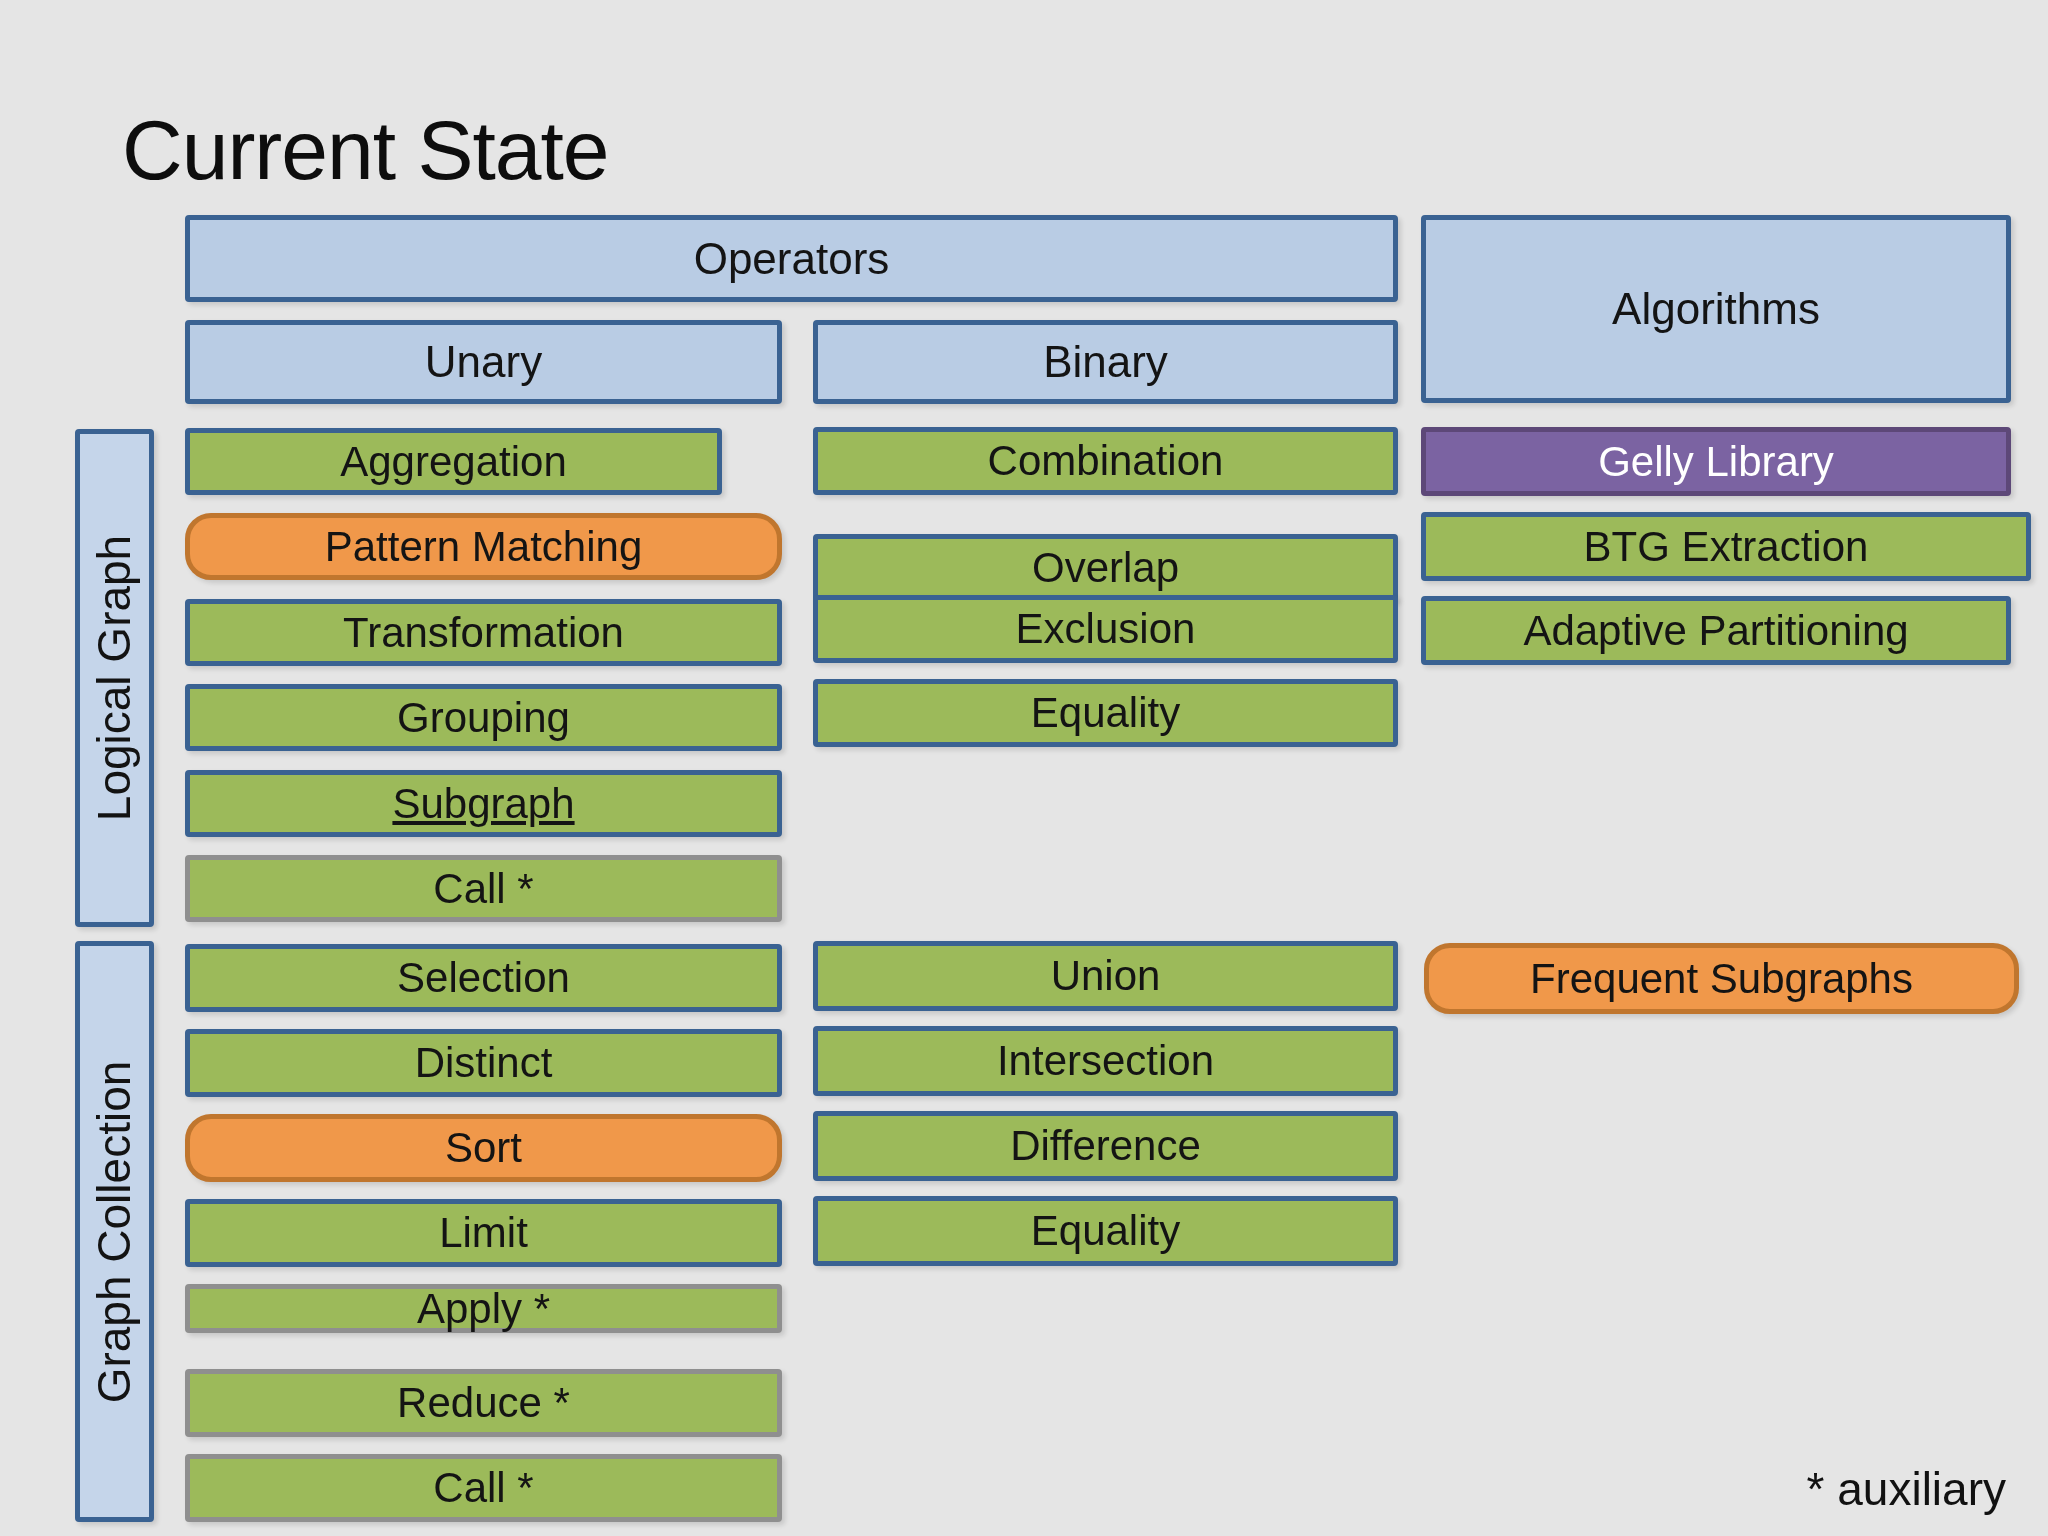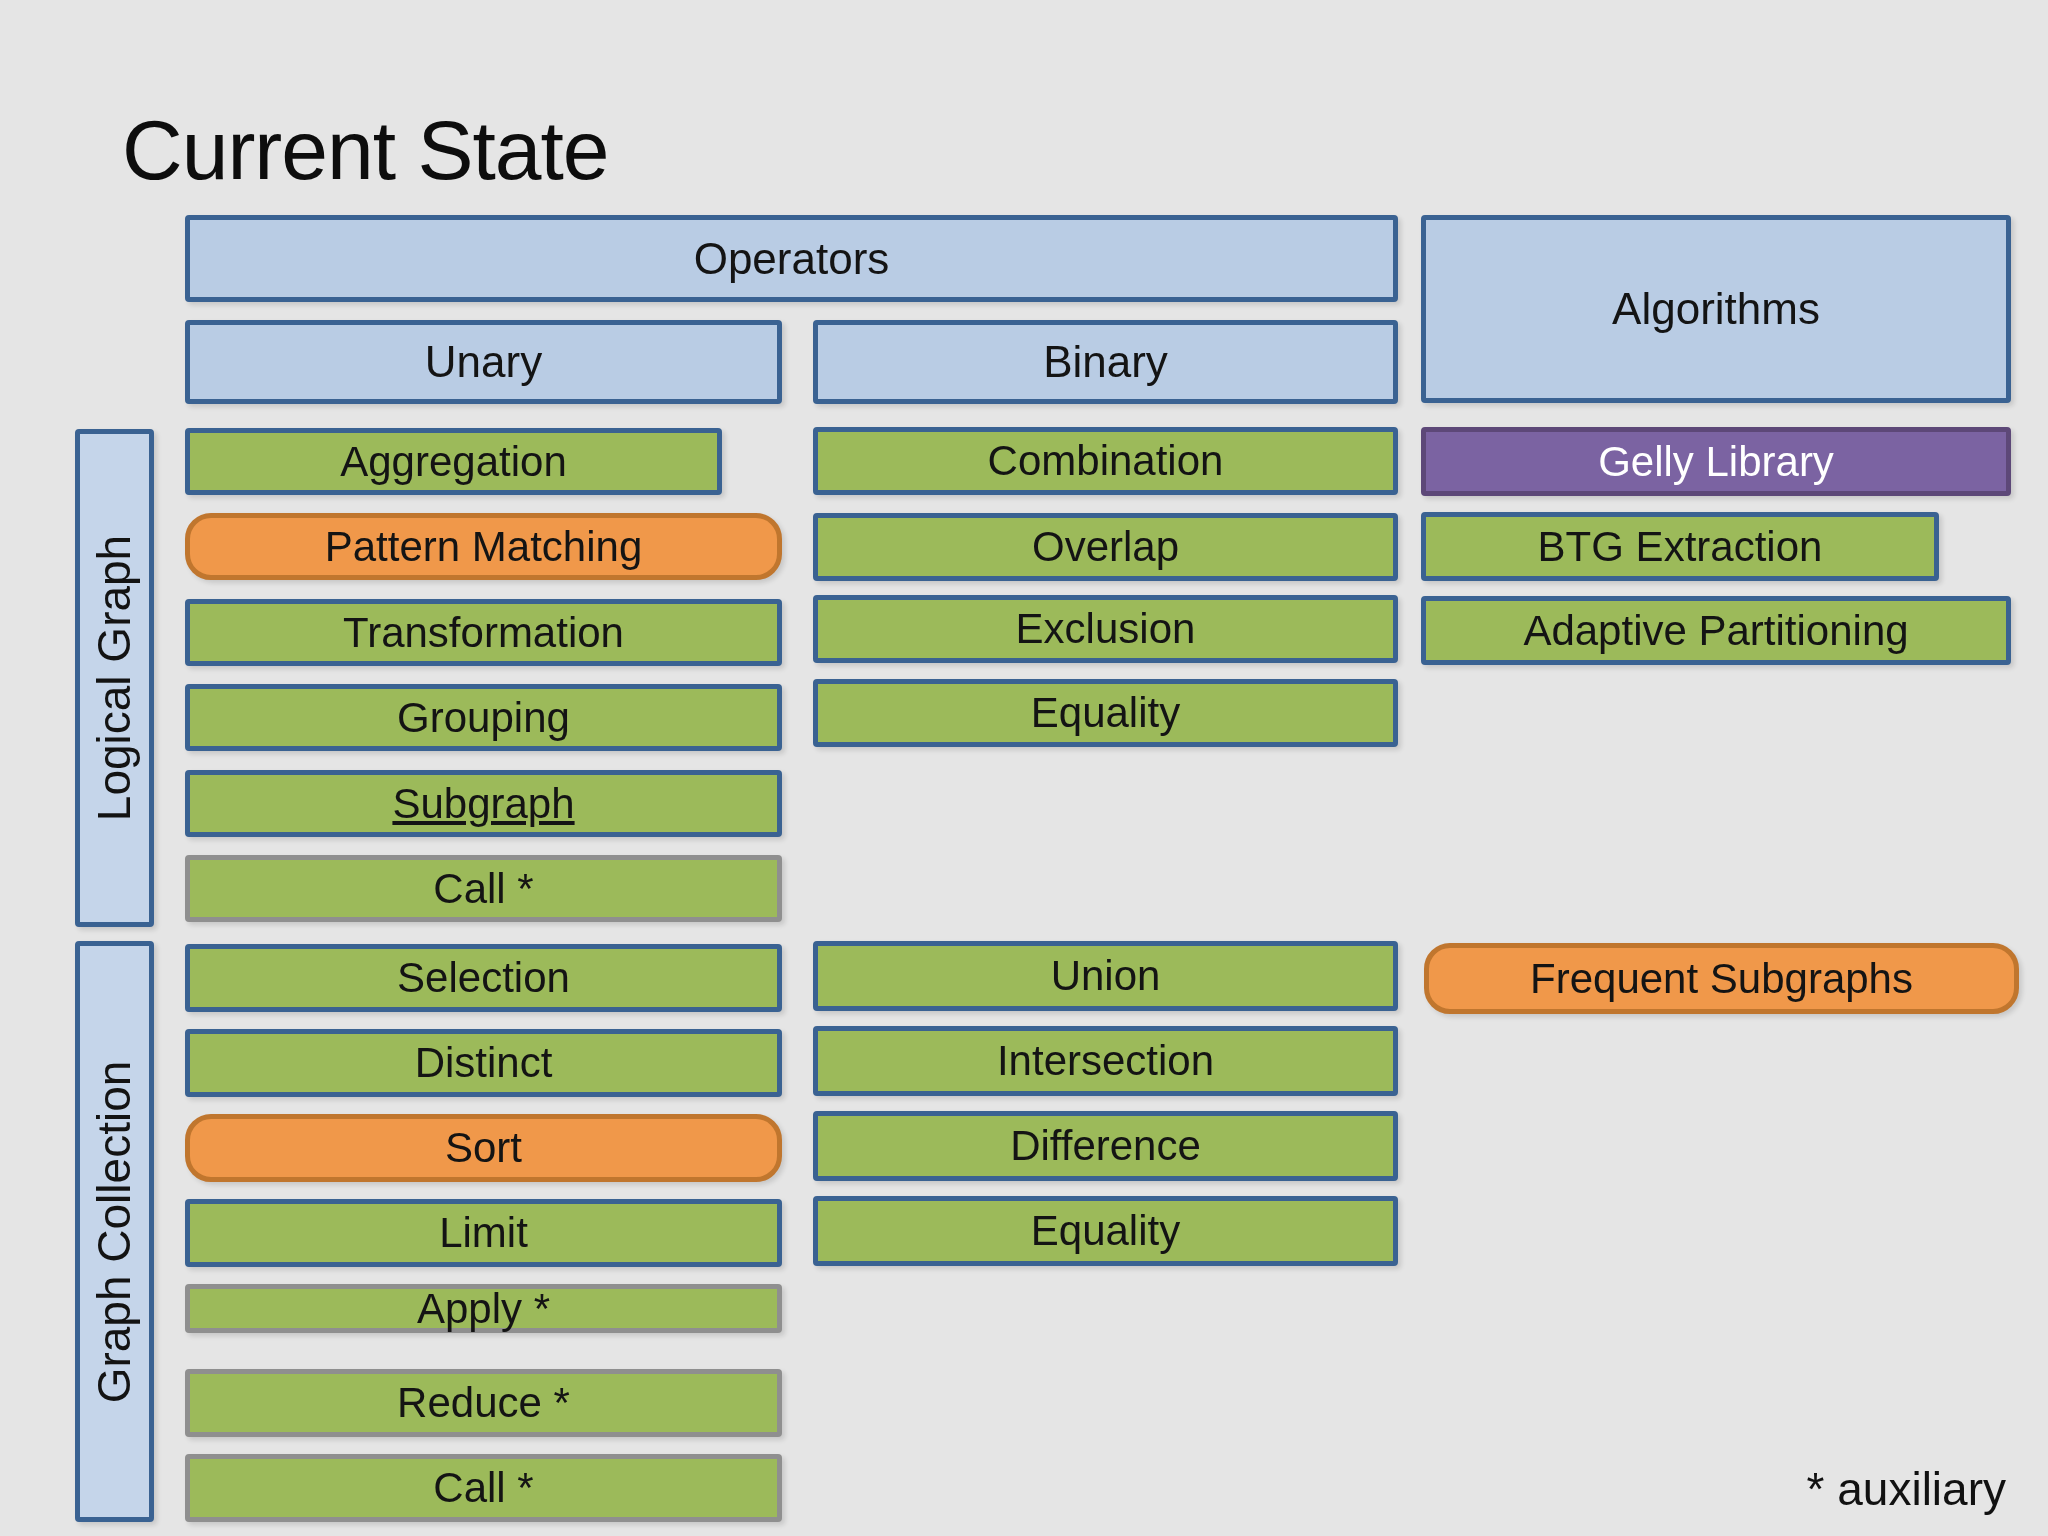--- a/index.html
+++ b/index.html
@@ -103,34 +103,34 @@
   <div class="box orange" id="frequent-subgraphs-box">Frequent Subgraphs</div>
 
   <div id="generated-boxes">
       <div class="box green" style="left: 185px; top: 428px; width: 537px; height: 67px;">Aggregation</div>
       <div class="box orange" style="left: 185px; top: 513px; width: 597px; height: 67px;">Pattern Matching</div>
       <div class="box green" style="left: 185px; top: 599px; width: 597px; height: 67px;">Transformation</div>
       <div class="box green" style="left: 185px; top: 684px; width: 597px; height: 67px;">Grouping</div>
       <div class="box green" style="left: 185px; top: 770px; width: 597px; height: 67px; text-decoration: underline;">Subgraph</div>
       <div class="box green aux" style="left: 185px; top: 855px; width: 597px; height: 67px;">Call *</div>
       <div class="box green" style="left: 813px; top: 427px; width: 585px; height: 68px;">Combination</div>
-      <div class="box green" style="left: 813px; top: 513px; width: 585px; height: 68px;">Overlap</div>
+      <div class="box green" style="left: 813px; top: 534px; width: 585px; height: 68px;">Overlap</div>
       <div class="box green" style="left: 813px; top: 595px; width: 585px; height: 68px;">Exclusion</div>
       <div class="box green" style="left: 813px; top: 679px; width: 585px; height: 68px;">Equality</div>
       <div class="box green" style="left: 185px; top: 944px; width: 597px; height: 68px;">Selection</div>
       <div class="box green" style="left: 185px; top: 1029px; width: 597px; height: 68px;">Distinct</div>
       <div class="box orange" style="left: 185px; top: 1114px; width: 597px; height: 68px;">Sort</div>
       <div class="box green" style="left: 185px; top: 1199px; width: 597px; height: 68px;">Limit</div>
       <div class="box green aux" style="left: 185px; top: 1284px; width: 597px; height: 49px;">Apply *</div>
       <div class="box green aux" style="left: 185px; top: 1369px; width: 597px; height: 68px;">Reduce *</div>
       <div class="box green aux" style="left: 185px; top: 1454px; width: 597px; height: 68px;">Call *</div>
       <div class="box green" style="left: 813px; top: 941px; width: 585px; height: 70px;">Union</div>
       <div class="box green" style="left: 813px; top: 1026px; width: 585px; height: 70px;">Intersection</div>
       <div class="box green" style="left: 813px; top: 1111px; width: 585px; height: 70px;">Difference</div>
       <div class="box green" style="left: 813px; top: 1196px; width: 585px; height: 70px;">Equality</div>
       <div class="box purple" style="left: 1421px; top: 427px; width: 590px; height: 69px;">Gelly Library</div>
-      <div class="box green" style="left: 1421px; top: 512px; width: 518px; height: 69px;">BTG Extraction</div>
+      <div class="box green" style="left: 1421px; top: 512px; width: 610px; height: 69px;">BTG Extraction</div>
       <div class="box green" style="left: 1421px; top: 596px; width: 590px; height: 69px;">Adaptive Partitioning</div>
     </div>
 
   <div class="footnote">* auxiliary</div>
 
 </div>
 
 </body></html>

